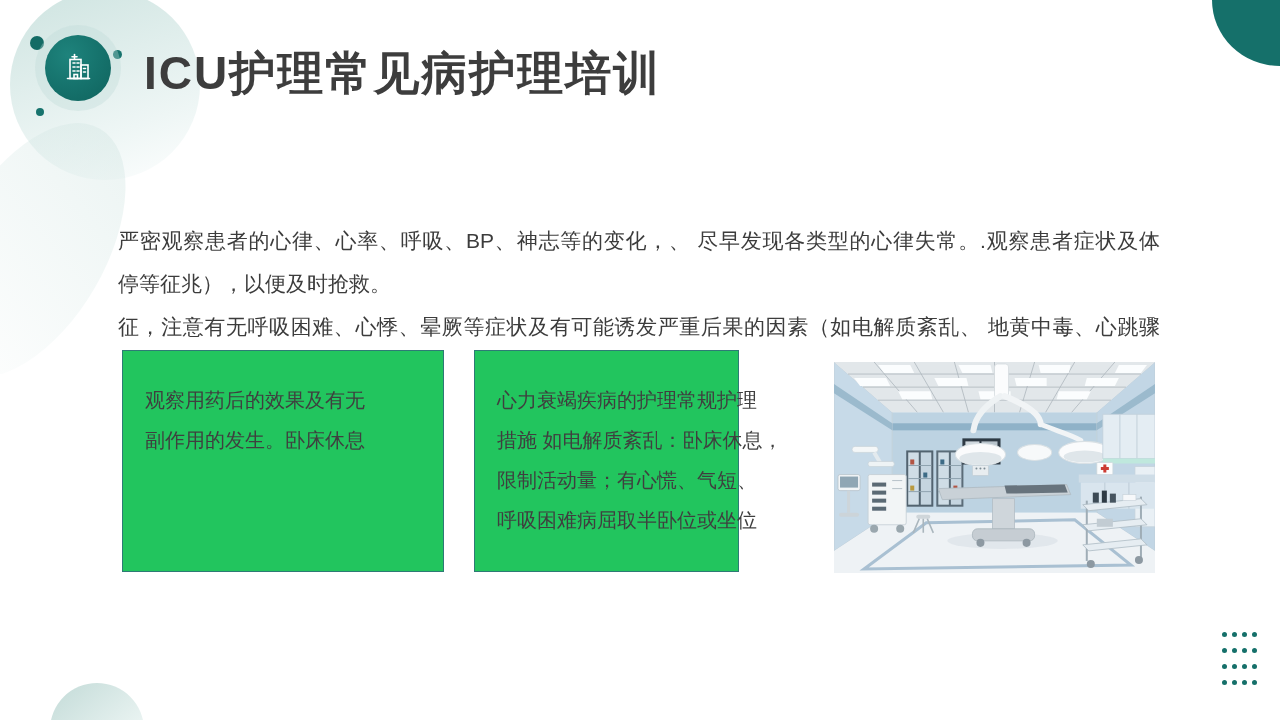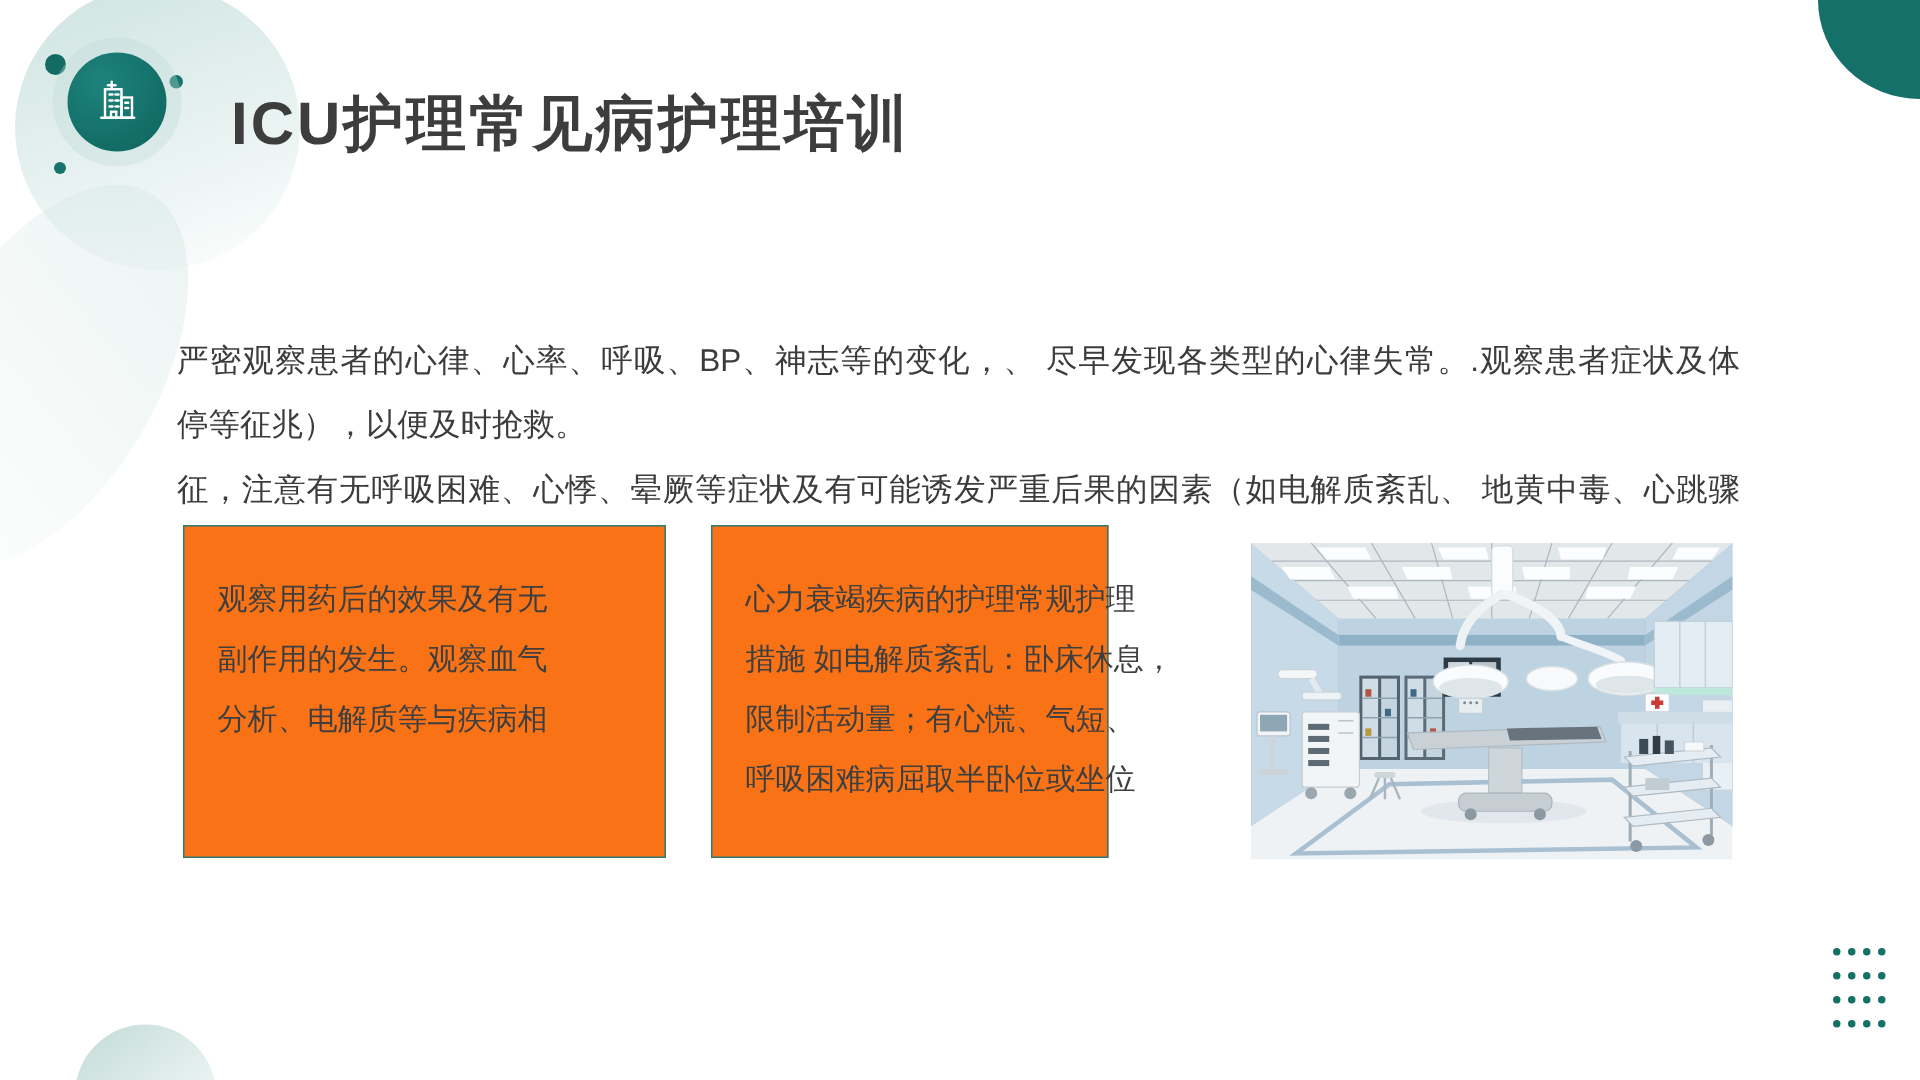--- a/index.html
+++ b/index.html
@@ -37,31 +37,31 @@
     background:linear-gradient(140deg,#cbe0dd 15%,#f4faf9 85%);
   }
   .dot-grid{
     position:absolute;left:1222px;top:632px;
     display:grid;grid-template-columns:repeat(4,5px);grid-auto-rows:5px;
     column-gap:5px;row-gap:11px;
   }
   .dot-grid span{width:5px;height:5px;border-radius:50%;background:#15706a;display:block;}
   
   .title{
-    position:absolute;left:142px;top:48px;margin:12px;
-    font-size:40px;line-height:46px;font-weight:bold;color:#3d3d3d;letter-spacing:2px;
+    position:absolute;left:142px;top:48px;margin:2px;
+    font-size:46px;line-height:46px;font-weight:bold;color:#3d3d3d;letter-spacing:2px;
     white-space:nowrap;
   }
   
   .paragraph{position:absolute;left:118px;top:219px;width:1042px;color:#3c3c3c;}
   .pline{font-size:21px;line-height:43px;white-space:nowrap;}
   .jline{text-align:justify;text-align-last:justify;white-space:normal;height:43px;overflow:hidden;}
   
   .box{
-    position:absolute;top:350px;height:222px;background:#f97316;
+    position:absolute;top:350px;height:222px;background:#22c55e;
     border:1px solid #2e7a75;box-sizing:border-box;
     padding:29px 18px 0 22px;color:#3f3f3f;
   }
   .box1{left:122px;width:322px;}
   .box2{left:474px;width:265px;}
   .bline{font-size:20px;line-height:40px;white-space:nowrap;}
   
   .or-image{position:absolute;left:834px;top:362px;width:321px;height:211px;}
   .or-image svg{display:block;width:100%;height:100%;}
 </style>
@@ -100,22 +100,21 @@
   <h1 class="title">ICU护理常见病护理培训</h1>
 
   <div class="paragraph">
     <div class="pline jline">严密观察患者的心律、心率、呼吸、BP、神志等的变化，、 尽早发现各类型的心律失常。.观察患者症状及体</div>
     <div class="pline">停等征兆），以便及时抢救。</div>
     <div class="pline jline">征，注意有无呼吸困难、心悸、晕厥等症状及有可能诱发严重后果的因素（如电解质紊乱、 地黄中毒、心跳骤</div>
   </div>
 
   <div class="box box1">
     <div class="bline">观察用药后的效果及有无</div>
-    <div class="bline">副作用的发生。观察血气</div>
-    <div class="bline">分析、电解质等与疾病相</div>
+    <div class="bline">副作用的发生。卧床休息</div>
   </div>
 
   <div class="box box2">
     <div class="bline">心力衰竭疾病的护理常规护理</div>
     <div class="bline">措施 如电解质紊乱：卧床休息，</div>
     <div class="bline">限制活动量；有心慌、气短、</div>
     <div class="bline">呼吸困难病屈取半卧位或坐位</div>
   </div>
 
   <div class="or-image">

